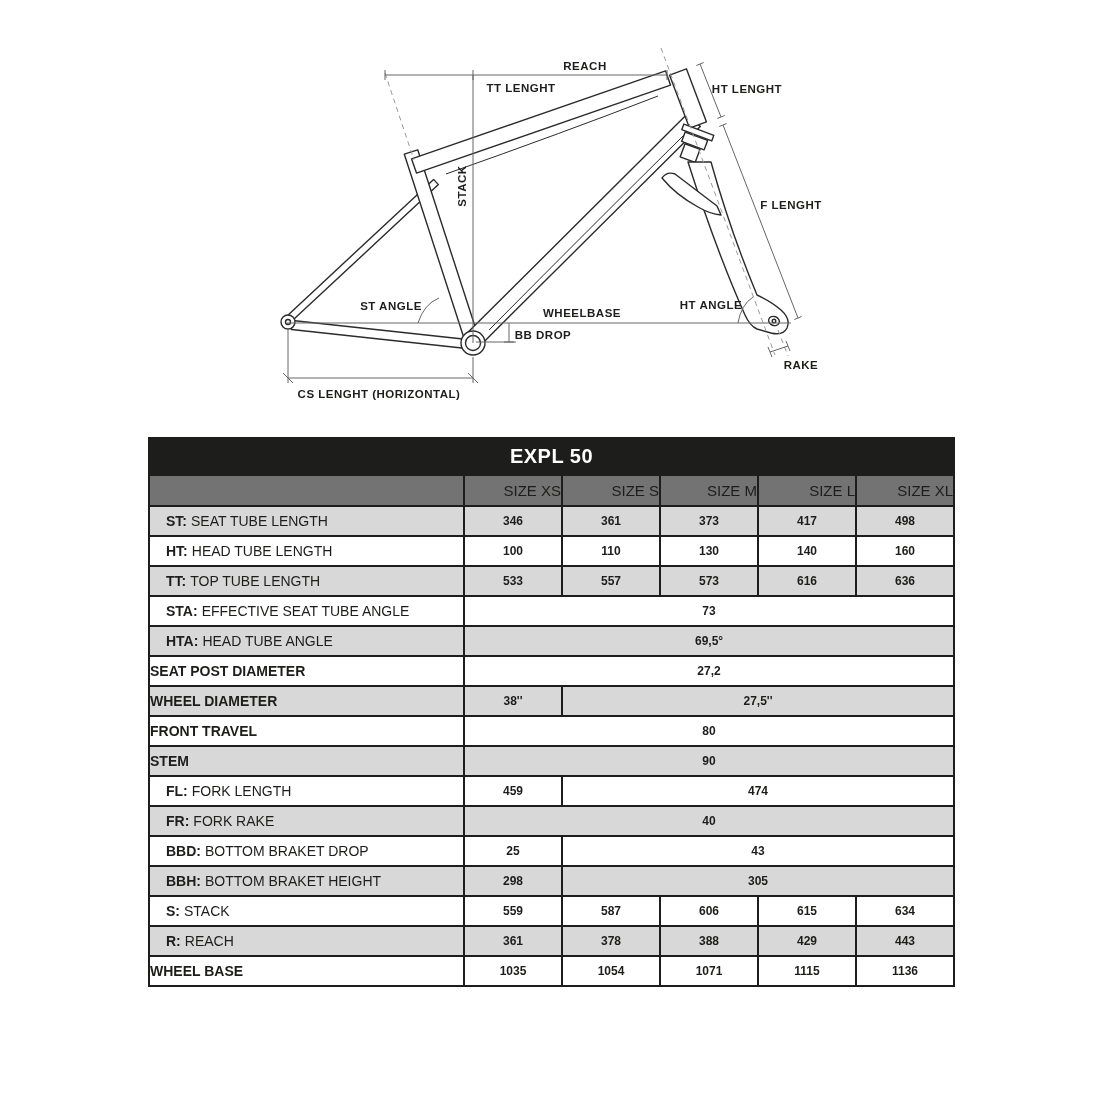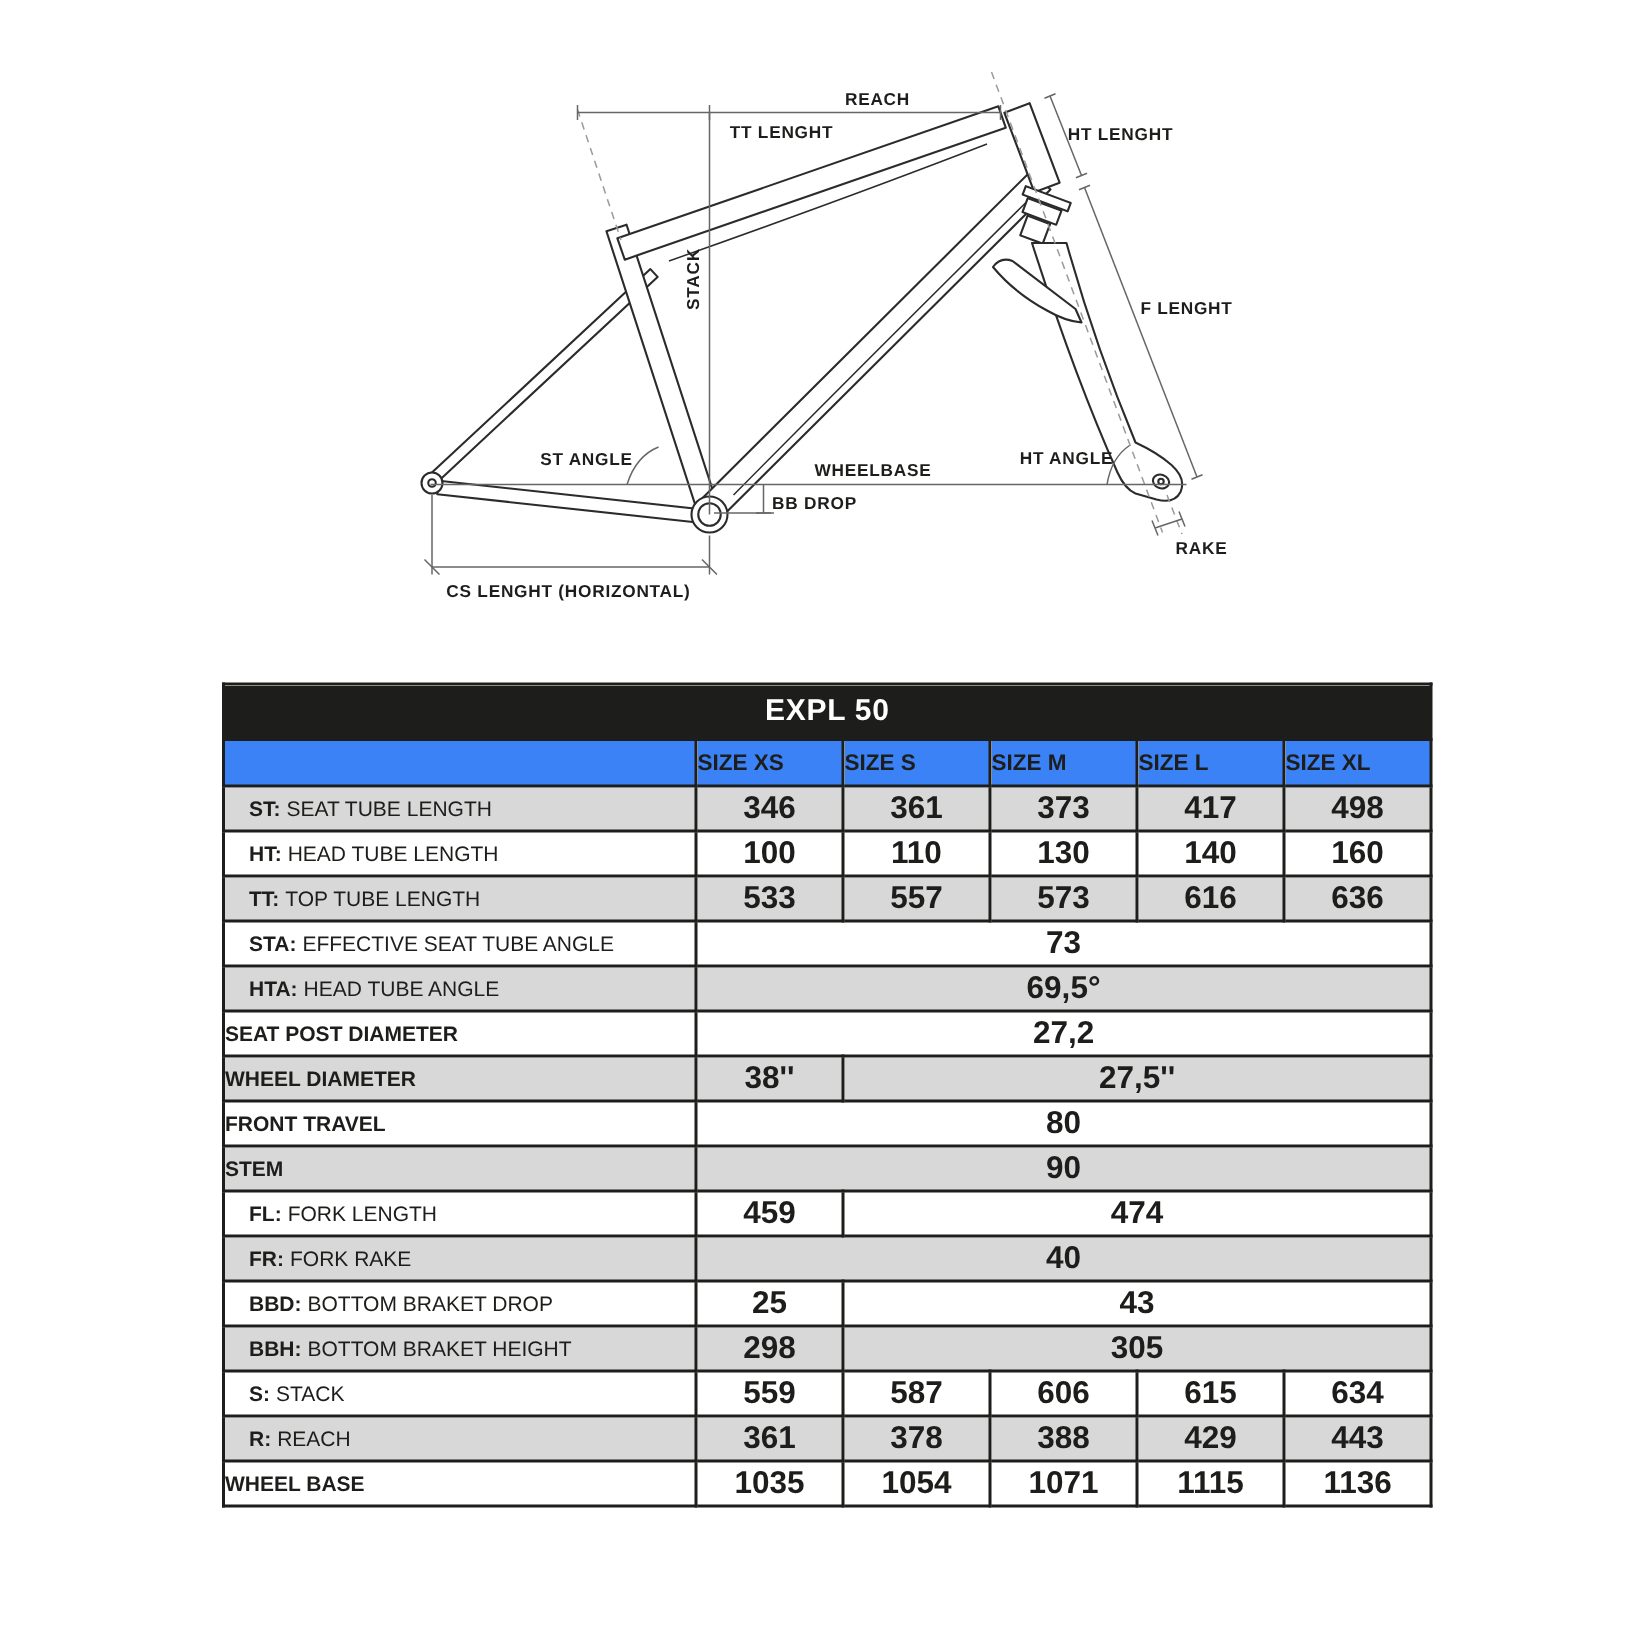--- a/index.html
+++ b/index.html
@@ -4,32 +4,32 @@
 <style>
   html,body{margin:0;padding:0;background:#fff;}
   body{width:1100px;height:1100px;font-family:"Liberation Sans",sans-serif;color:#1d1d1b;}
   .page{position:relative;width:1100px;height:1100px;overflow:hidden;background:#fff;border-radius:32px;}
 
   
   svg.diagram{position:absolute;left:0;top:0;}
   .dim-label{font-size:11.5px;font-weight:bold;letter-spacing:.5px;fill:#1d1d1b;}
 
   
-  table.geo{position:absolute;left:148px;top:455px;width:805px;border-collapse:collapse;
+  table.geo{position:absolute;left:148px;top:437px;width:805px;border-collapse:collapse;
             table-layout:fixed;color:#1d1d1b;}
   table.geo th,table.geo td{border:2px solid #1d1d1b;padding:0;overflow:hidden;white-space:nowrap;}
   tr.title-row th{background:#1d1d1b;color:#fff;height:35px;font-size:20px;font-weight:bold;
                   letter-spacing:.5px;text-align:center;}
-  tr.sizes-row th{height:29px;font-size:15px;font-weight:bold;text-align:left;background:#3b82f6;}
+  tr.sizes-row th{height:29px;font-size:15px;font-weight:normal;text-align:right;background:#737373;}
   tbody tr{height:30px;background:#fff;}
   tbody tr:nth-child(odd){background:#d8d8d8;}
   td.label{font-size:14px;padding-left:7px;text-align:left;font-weight:400;}
   td.label .prefix{font-weight:bold;margin-right:4px;margin-left:16px;}
   td.label .solo{font-weight:bold;margin-top:24px;}
-  td.value{text-align:center;font-weight:bold;font-size:21px;}
+  td.value{text-align:center;font-weight:bold;font-size:12px;}
 </style>
 </head>
 <body>
 
 <div class="page">
 
   <svg class="diagram" width="1100" height="450" viewBox="0 0 1100 450">
 
     <g stroke="#2b2b2b" stroke-width="1.4" fill="#fff" stroke-linejoin="round">
       <polygon points="287.6,315.4 433.6,179.4 438.4,184.6 292.4,320.6"></polygon>

